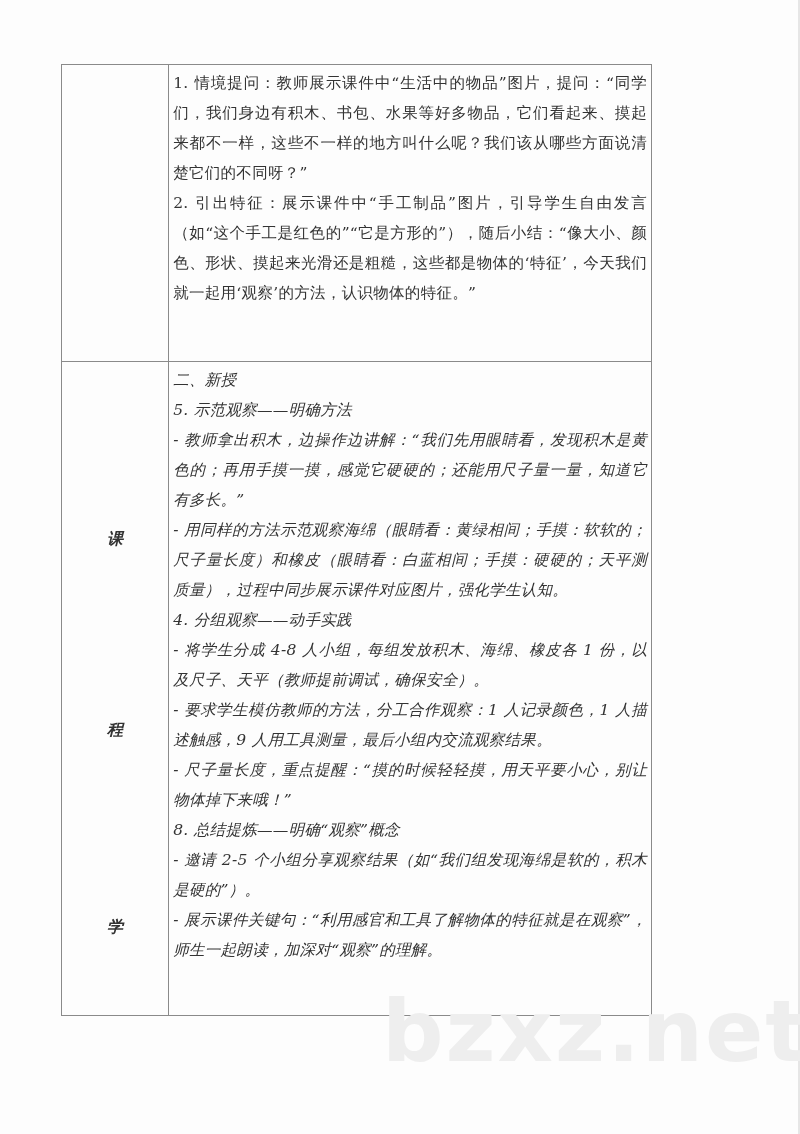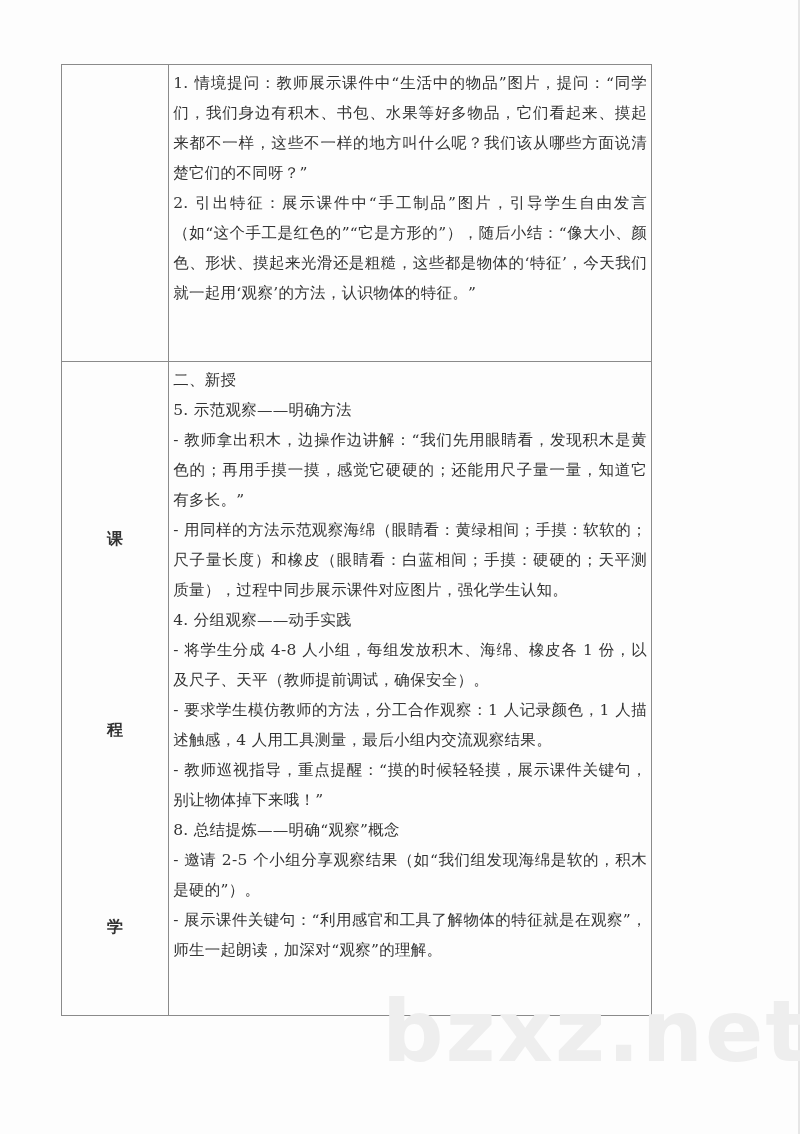--- a/index.html
+++ b/index.html
@@ -32,21 +32,21 @@
     table-layout: fixed;
   }
   .doc-table td {
     border: 1px solid #8a8a8a;
     vertical-align: top;
     padding: 0;
   }
   .col-label { width: 107px; }
   .col-content { width: 482px; }
   .row-intro td { height: 293px; }
-  .row-new td { height: 650px; }
+  .row-new td { height: 650px; font-style: italic; }
   .content-cell {
     padding: 3px 4px 0 4px !important;
     font-size: 15.5px;
     line-height: 30px;
     text-align: justify;
     letter-spacing: 0.3px;
   }
   .content-cell p {
     margin: 0;
   }
@@ -99,22 +99,22 @@
       <span class="label-char" style="top:358px;">程</span>
       <span class="label-char" style="top:555px;">学</span>
     </td>
     <td class="content-cell">
       <p>二、新授</p>
       <p>5. 示范观察——明确方法</p>
       <p>- 教师拿出积木，边操作边讲解：“我们先用眼睛看，发现积木是黄色的；再用手摸一摸，感觉它硬硬的；还能用尺子量一量，知道它有多长。”</p>
       <p>- 用同样的方法示范观察海绵（眼睛看：黄绿相间；手摸：软软的；尺子量长度）和橡皮（眼睛看：白蓝相间；手摸：硬硬的；天平测质量），过程中同步展示课件对应图片，强化学生认知。</p>
       <p>4. 分组观察——动手实践</p>
       <p>- 将学生分成 4-8 人小组，每组发放积木、海绵、橡皮各 1 份，以及尺子、天平（教师提前调试，确保安全）。</p>
-      <p>- 要求学生模仿教师的方法，分工合作观察：1 人记录颜色，1 人描述触感，4 人用工具测量，最后小组内交流观察结果。</p>
-      <p>- 教师巡视指导，重点提醒：“摸的时候轻轻摸，展示课件关键句，别让物体掉下来哦！”</p>
+      <p>- 要求学生模仿教师的方法，分工合作观察：1 人记录颜色，1 人描述触感，9 人用工具测量，最后小组内交流观察结果。</p>
+      <p>- 尺子量长度，重点提醒：“摸的时候轻轻摸，用天平要小心，别让物体掉下来哦！”</p>
       <p>8. 总结提炼——明确“观察”概念</p>
       <p>- 邀请 2-5 个小组分享观察结果（如“我们组发现海绵是软的，积木是硬的”）。</p>
       <p>- 展示课件关键句：“利用感官和工具了解物体的特征就是在观察”，师生一起朗读，加深对“观察”的理解。</p>
     </td>
   </tr>
 </tbody>
   </table>
 
 <div class="watermark">bzxz.net</div>
 

